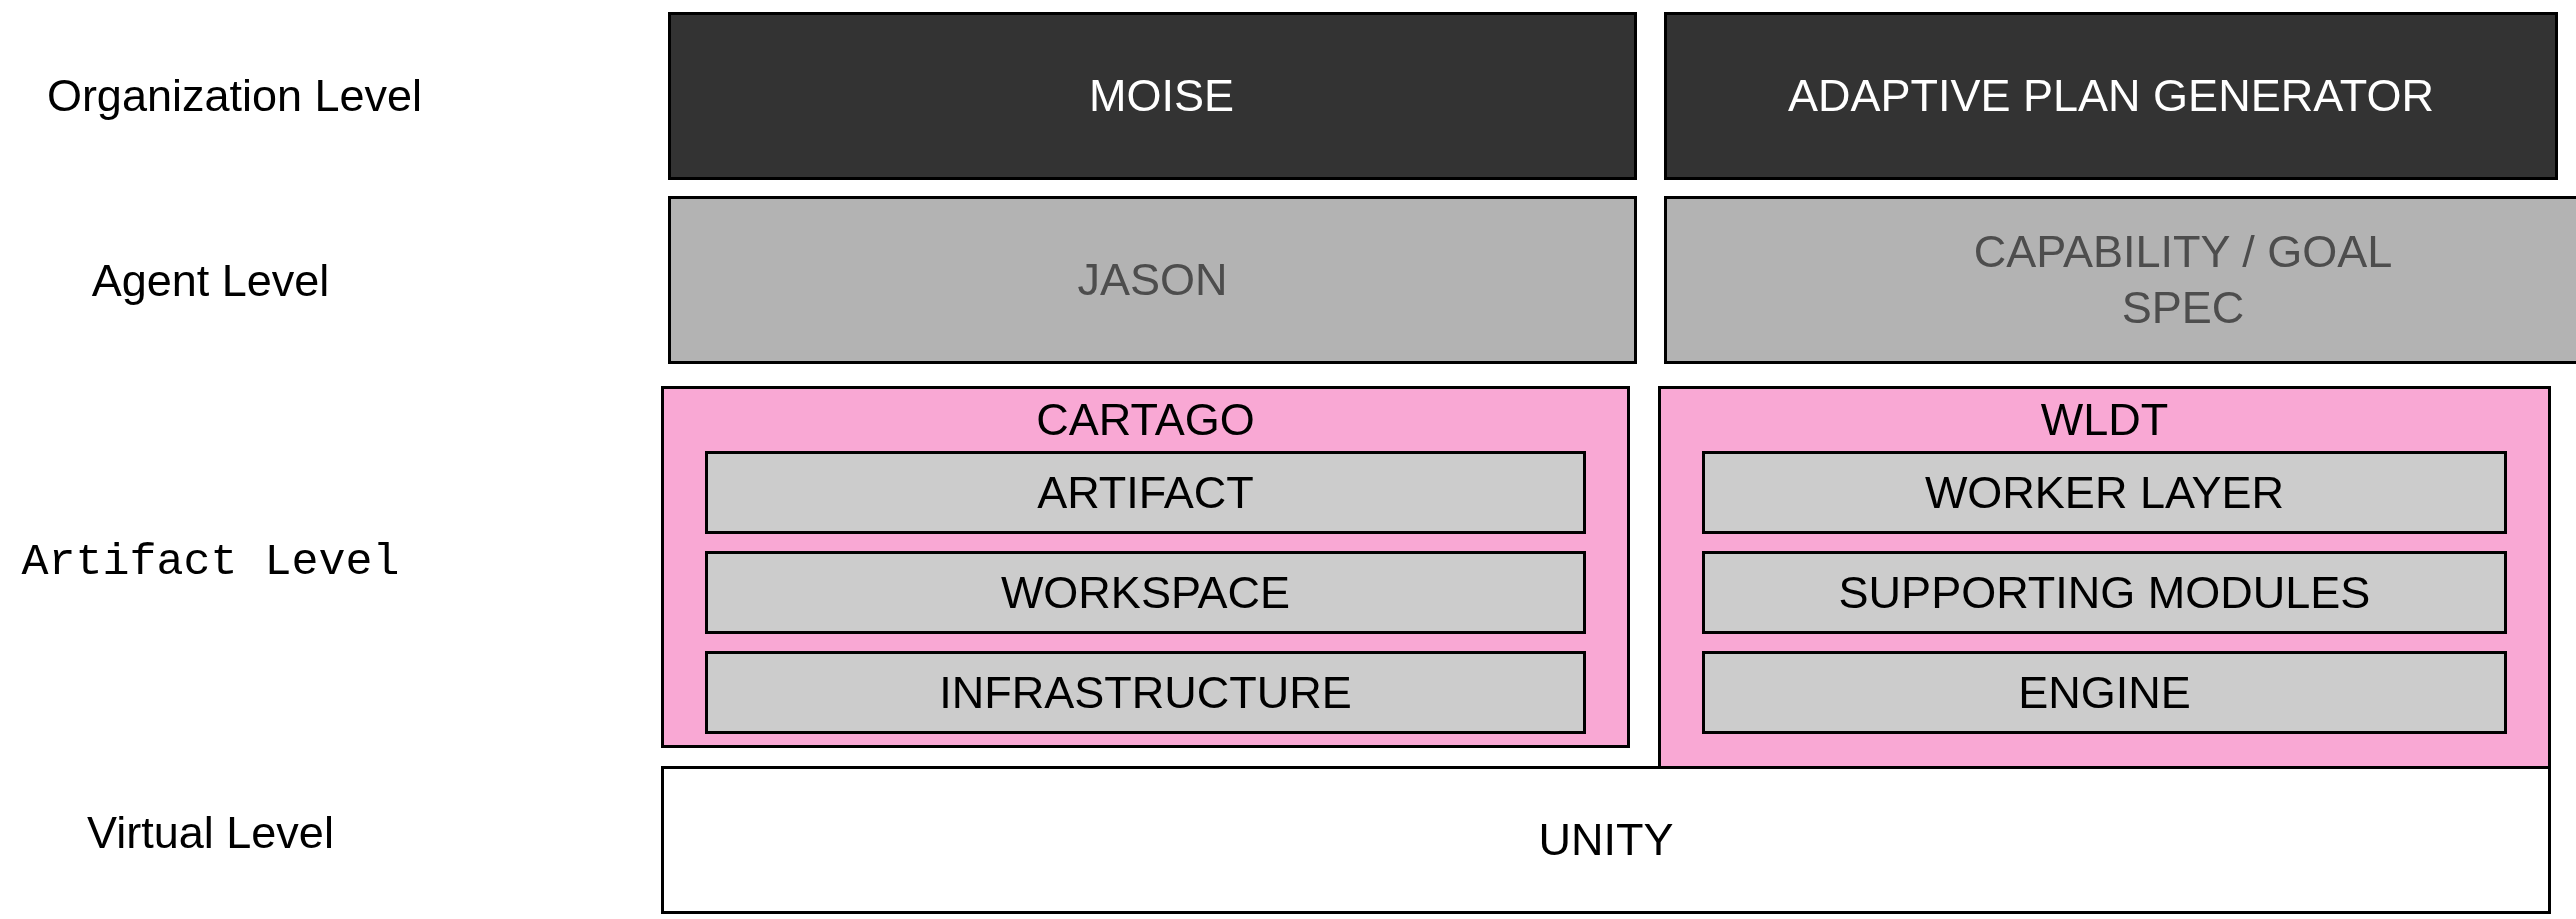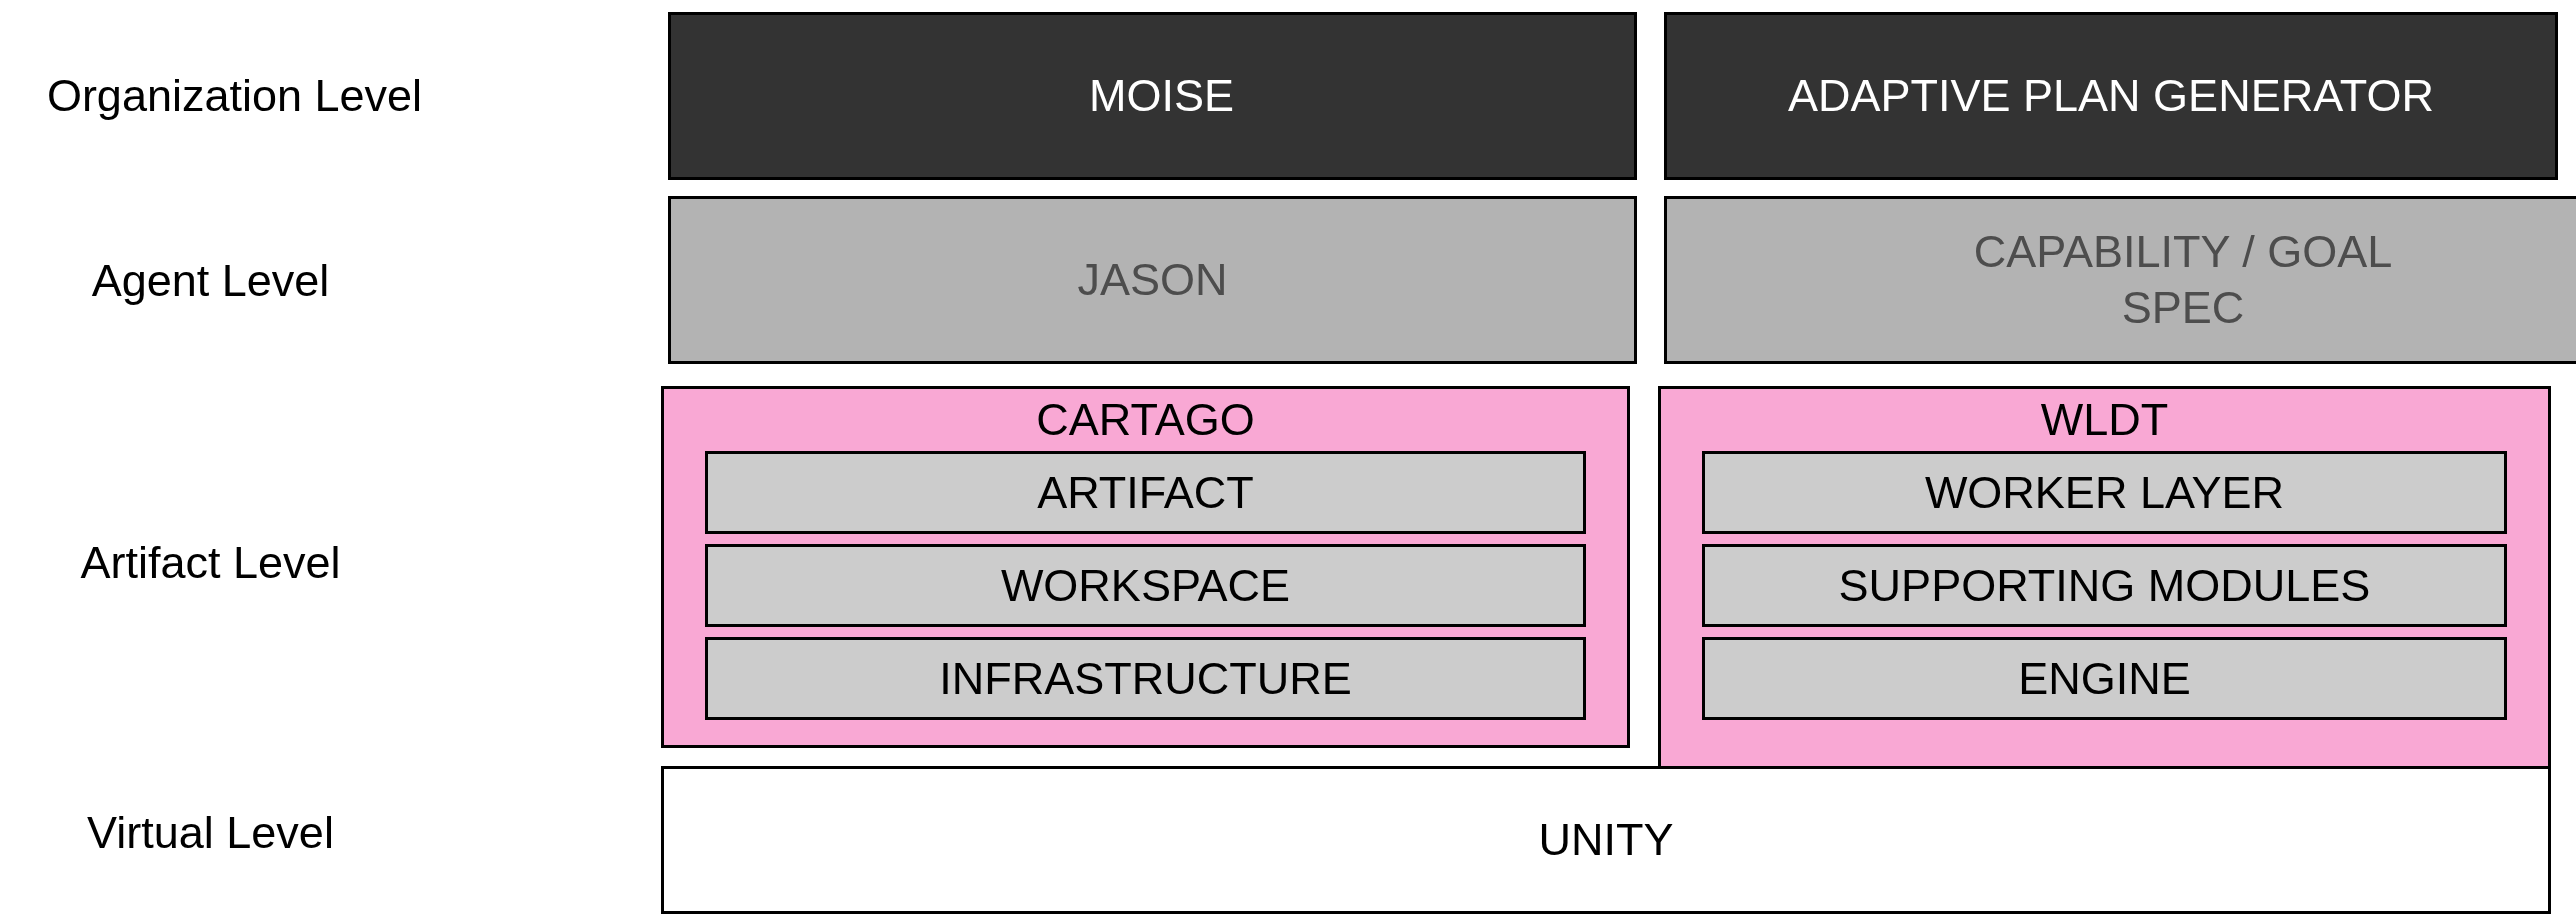--- a/index.html
+++ b/index.html
@@ -17,21 +17,21 @@
     width:421px;
     height:55px;
     line-height:55px;
     text-align:center;
     font-size:45px;
     color:#000000;
     white-space:nowrap;
   }
   #lbl-org{top:68px;padding-left:24px;}
   #lbl-agent{top:253px;}
-  #lbl-artifact{top:535px;}
+  #lbl-artifact{top:535px;font-family:Liberation Mono, monospace;}
   #lbl-virtual{top:805px;}
 
   .box{
     position:absolute;
     display:flex;
     align-items:center;
     justify-content:center;
     font-size:45px;
     box-sizing:border-box;
     text-align:center;
@@ -64,21 +64,21 @@
   #box-wldt{left:1658px;top:386px;width:893px;height:448px;}
   .container-title{
     height:62px;
     line-height:62px;
     text-align:center;
     font-size:45px;
     color:#000000;
   }
   .inner-item{
     height:83px;
-    margin-bottom:10px;
+    margin-bottom:17px;
     background:#cccccc;
     border:3.1px solid #000000;
     box-sizing:border-box;
     display:flex;
     align-items:center;
     justify-content:center;
     font-size:45px;
     color:#000000;
   }
   #box-unity{

